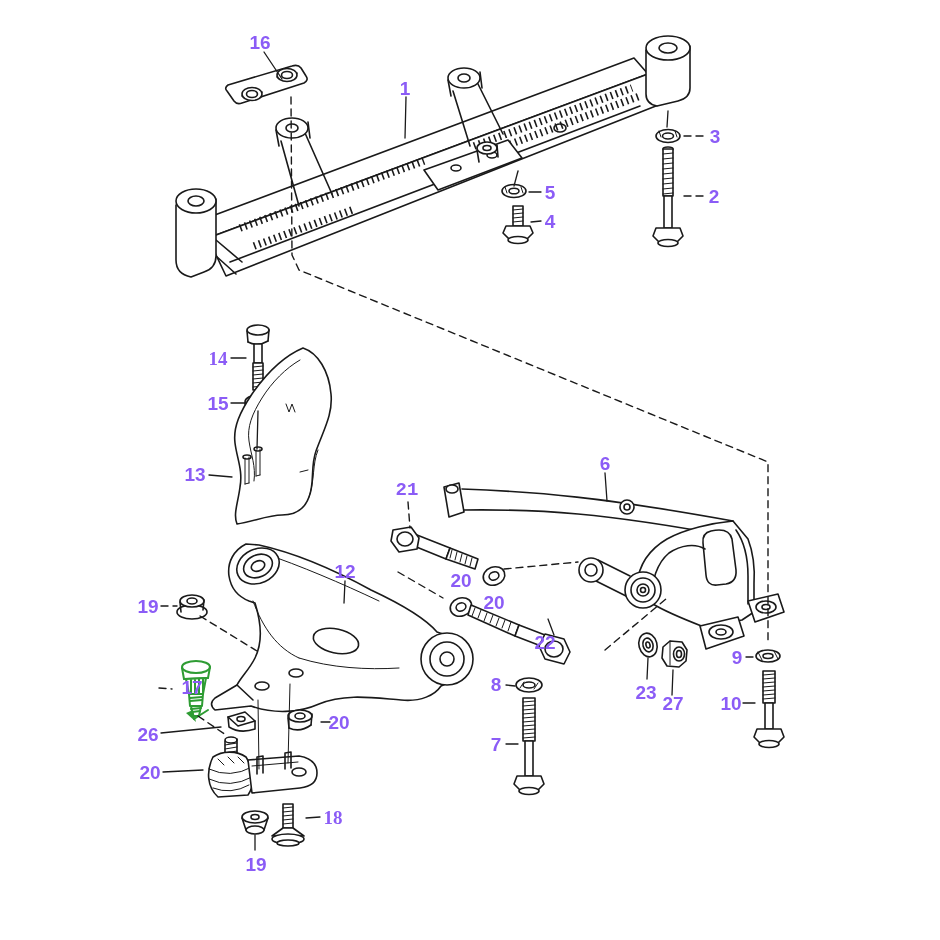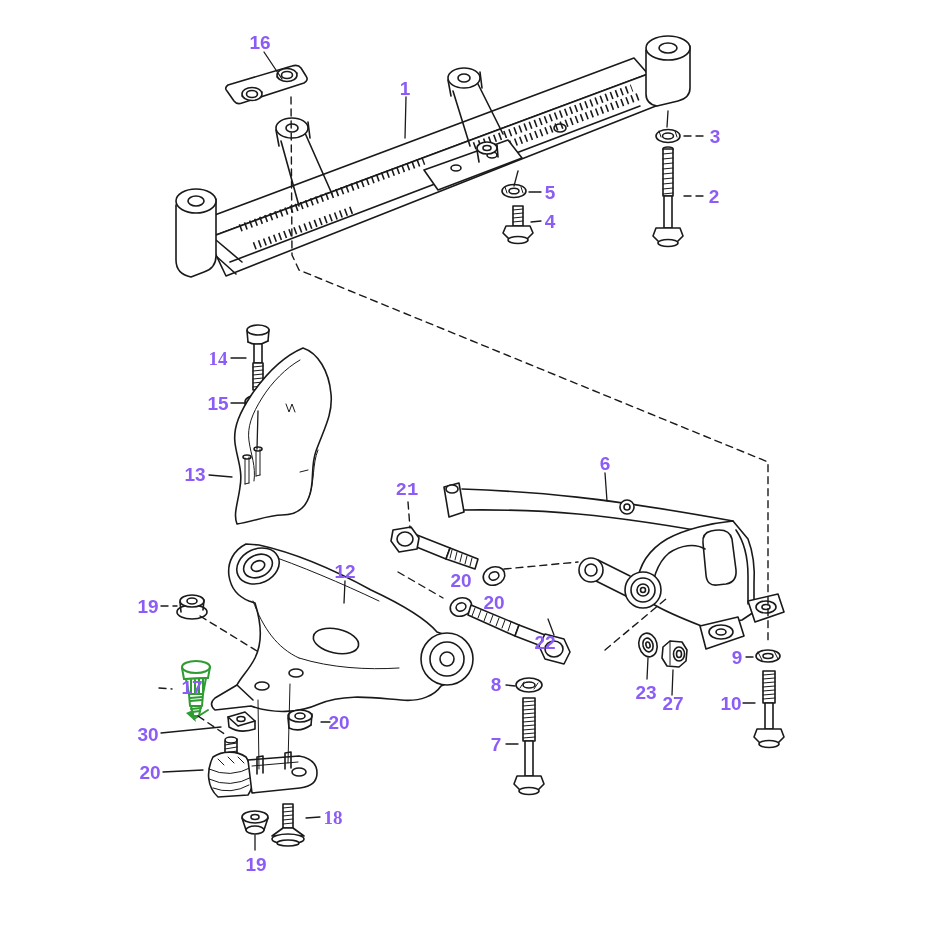--- a/index.html
+++ b/index.html
@@ -364,16 +364,16 @@
       <div class="callout" style="left: 333px; top: 817px; font-family: Liberation Serif, serif;">18</div>
       <div class="callout" style="left: 148px; top: 606px;">19</div>
       <div class="callout" style="left: 256px; top: 864px;">19</div>
       <div class="callout" style="left: 461px; top: 580px;">20</div>
       <div class="callout" style="left: 494px; top: 602px;">20</div>
       <div class="callout" style="left: 407px; top: 490px; font-family: Liberation Mono, monospace;">21</div>
       <div class="callout" style="left: 545px; top: 608px; margin-top: 34px;">22</div>
       <div class="callout" style="left: 646px; top: 692px;">23</div>
       <div class="callout" style="left: 673px; top: 703px;">27</div>
       <div class="callout" style="left: 339px; top: 722px;">20</div>
-      <div class="callout" style="left: 148px; top: 734px;">30</div>
+      <div class="callout" style="left: 148px; top: 734px;">26</div>
     </div>
 
 </div>
 
 </body></html>

